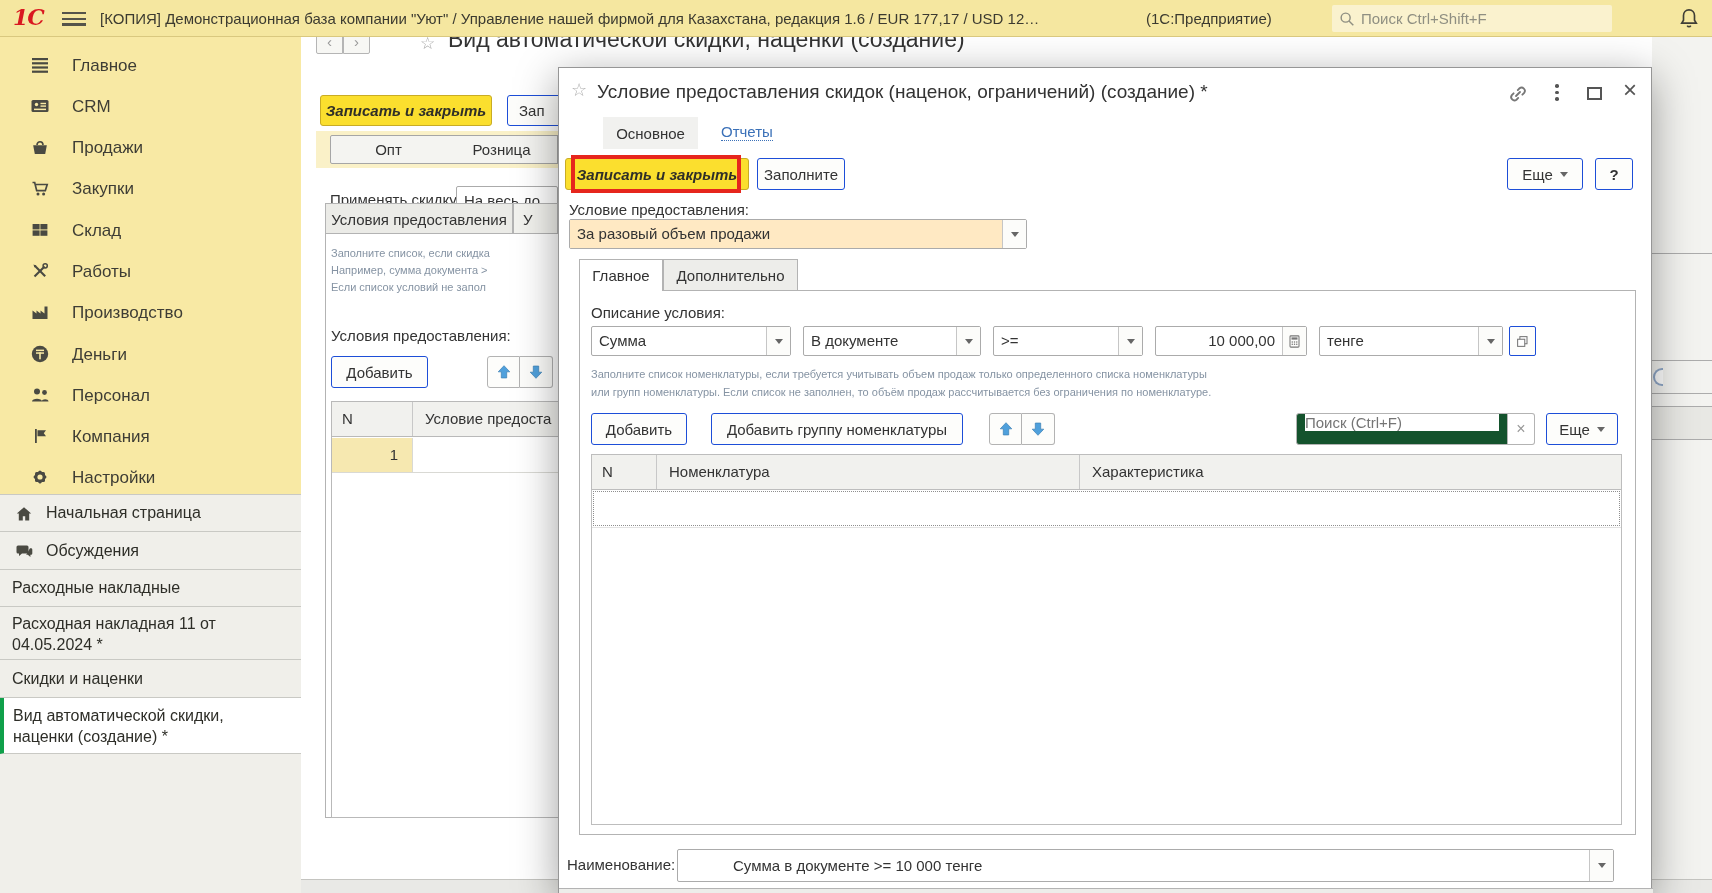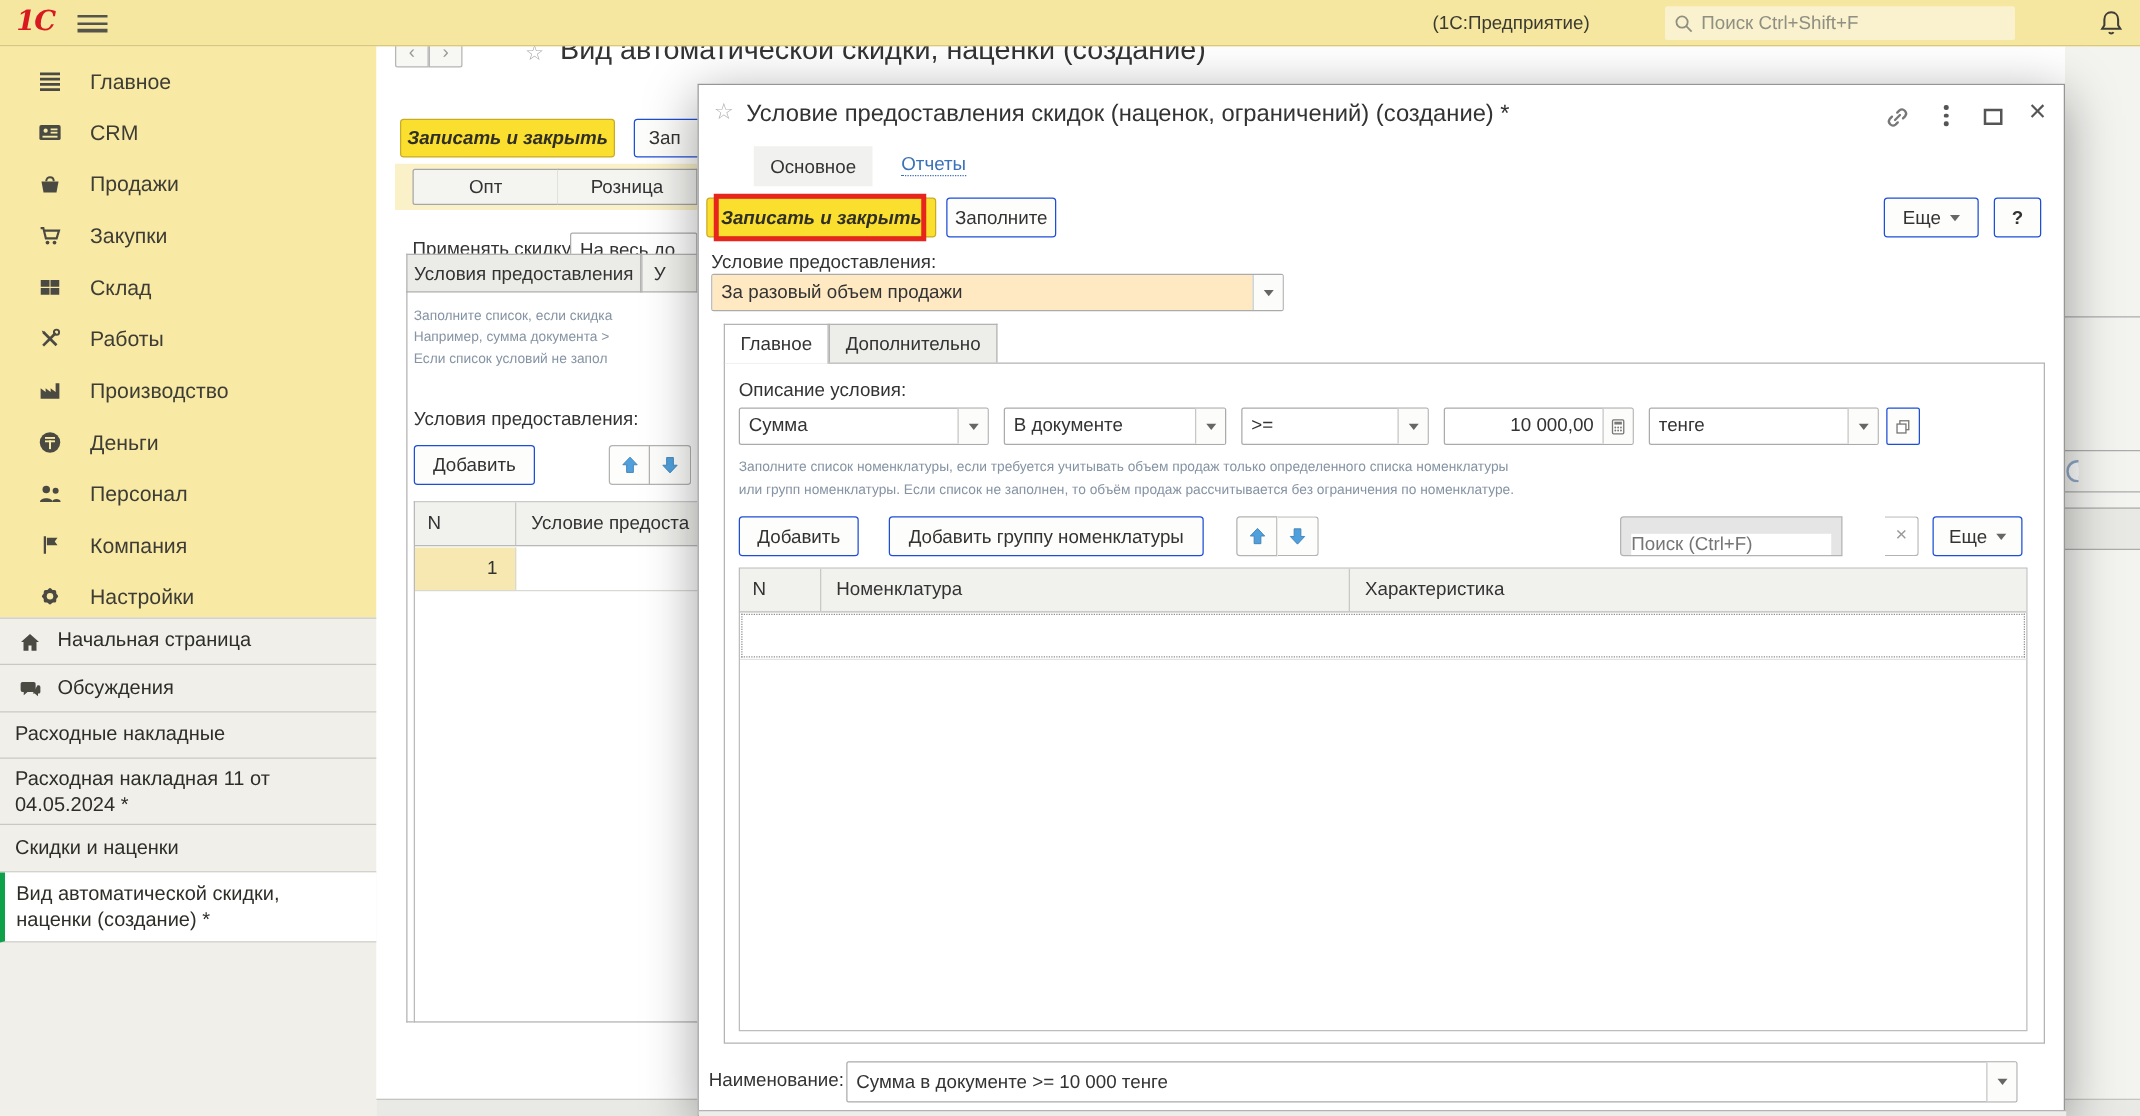--- a/index.html
+++ b/index.html
@@ -114,20 +114,21 @@
   <div class="abs" style="left:301px;top:879px;width:257px;height:14px;background:#E9E9E6;border-top:1px solid #C4C4C0;"></div>
   <div class="abs" style="left:1652px;top:879px;width:60px;height:14px;background:#E9E9E6;border-top:1px solid #C4C4C0;"></div>
 
   <div class="abs topbar">
     <div class="abs logo">1С</div>
     <div class="abs hamb">
         <div></div>
         <div></div>
         <div></div>
       </div>
+    <div class="abs apptitle nowrap">[КОПИЯ] Демонстрационная база компании "Уют" / Управление нашей фирмой для Казахстана, редакция 1.6 / EUR 177,17 / USD 12…</div>
     <div class="abs appname">(1С:Предприятие)</div>
     <div class="abs searchbox">
       <svg width="18" height="18" viewBox="0 0 20 20" style="margin-right:5px;">
           <circle cx="8.5" cy="8.5" r="5" fill="none" stroke="#8F8F82" stroke-width="1.6"></circle>
           <path d="M12.2 12.2 L17 17" stroke="#8F8F82" stroke-width="1.6"></path>
         </svg>
       <input type="text" placeholder="Поиск Ctrl+Shift+F" style="">
     </div>
     <svg class="abs" style="left:1678px;top:7px;" width="22" height="22" viewBox="0 0 20 20">
         <path d="M10 2.6 c-3 0-5 2.2-5 5.2 V12 l-1.6 2.6 h13.2 L15 12 V7.8 c0-3-2-5.2-5-5.2 Z" fill="none" stroke="#3F3E36" stroke-width="1.5"></path>
@@ -372,21 +373,21 @@
     <div class="arrbtn" style="left:430px;top:345px;border-radius:3px 0 0 3px;">
       <svg width="18" height="18" viewBox="0 0 20 20">
           <path d="M10 3 L16.4 9.8 H13 V16.6 H7 V9.8 H3.6 Z" fill="#4FA0DC" stroke="#3E81B5" stroke-width="0.8"></path>
         </svg>
     </div>
     <div class="arrbtn" style="left:463px;top:345px;border-left:none;border-radius:0 3px 3px 0;">
       <svg width="18" height="18" viewBox="0 0 20 20">
           <path d="M10 3 L16.4 9.8 H13 V16.6 H7 V9.8 H3.6 Z" fill="#4FA0DC" stroke="#3E81B5" stroke-width="0.8" transform="rotate(180 10 10)"></path>
         </svg>
     </div>
-    <div class="m-rel" style="left:737px;top:345px;width:178px;height:32px;border:1px solid #B3B3B3;border-radius:3px 0 0 3px;display:flex;align-items:flex-end;padding:0 8px;background:#e5e5e5;">
+    <div class="m-rel" style="left:737px;top:345px;width:212px;height:32px;border:1px solid #B3B3B3;border-radius:3px 0 0 3px;display:flex;align-items:flex-start;padding:0 8px;background:#14532d;">
       <input type="text" style="border: none; outline: none; width: 100%; font-size: 15px; color: rgb(68, 68, 68);" placeholder="Поиск (Ctrl+F)">
     </div>
     <div class="m-rel" style="left:949px;top:345px;width:27px;height:32px;border:1px solid #B3B3B3;border-left:none;border-radius:0 3px 3px 0;display:flex;align-items:center;justify-content:center;background:#fff;">
       <span style="color:#999;font-size:16px;">×</span>
     </div>
     <div class="btn" style="left:987px;top:345px;width:72px;height:32px;">
       <span>Еще</span>
       <span class="tri" style="margin-left:7px;"></span>
     </div>
 
@@ -394,21 +395,21 @@
       <div class="thead" style="position:absolute;left:0;top:0;width:100%;height:35px;border-bottom:1px solid #BDBDBD;display:flex;">
         <div style="width:65px;border-right:1px solid #C8C8C8;padding:8px 0 0 10px;">N</div>
         <div style="width:423px;border-right:1px solid #C8C8C8;padding:8px 0 0 12px;">Номенклатура</div>
         <div style="flex:1;padding:8px 0 0 12px;">Характеристика</div>
       </div>
       <div style="position:absolute;left:1px;top:36px;width:1027px;height:35px;border:1px dotted #8F8F8F;"></div>
       <div style="position:absolute;left:0;top:72px;width:100%;border-top:1px solid #E2E2E2;"></div>
     </div>
 
     <div class="lbl" style="left:8px;top:788px;">Наименование:</div>
-    <div class="combo" style="left:118px;top:781px;width:937px;height:33px;">
+    <div class="combo" style="left:118px;top:781px;width:937px;height:33px;padding-left:48px;">
       <div class="val nowrap" style="padding-top:7px;">Сумма в документе &gt;= 10 000 тенге</div>
       <div class="seg">
           <span class="tri"></span>
         </div>
     </div>
     <div class="m-rel" style="left:0;top:820px;width:1094px;height:6px;background:#EDEDEA;border-top:1px solid #B3B3B3;"></div>
   </div>
 
 </div>
 

